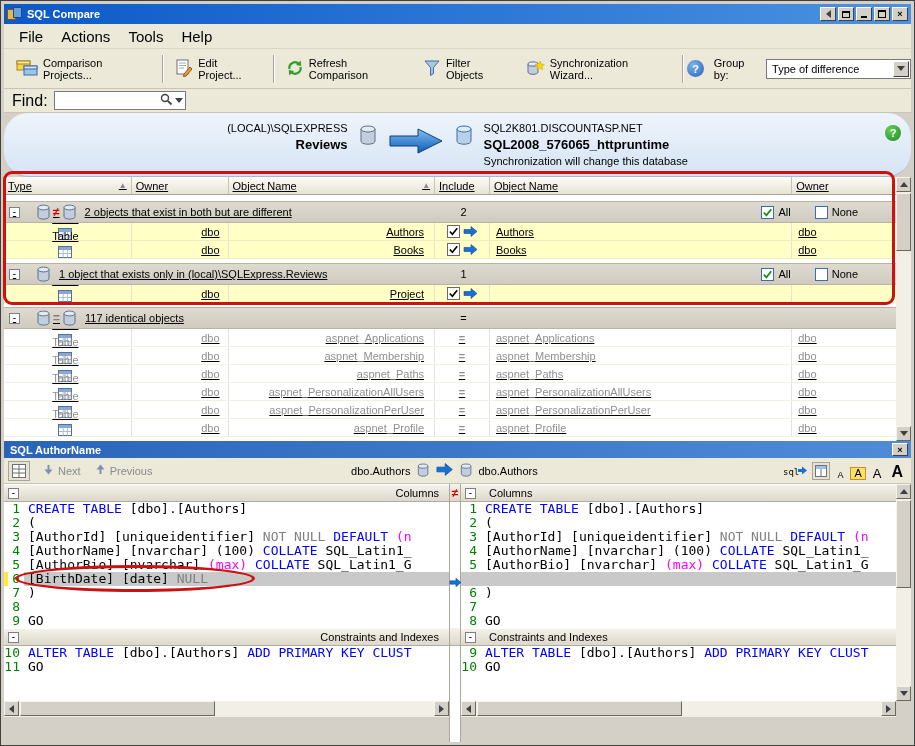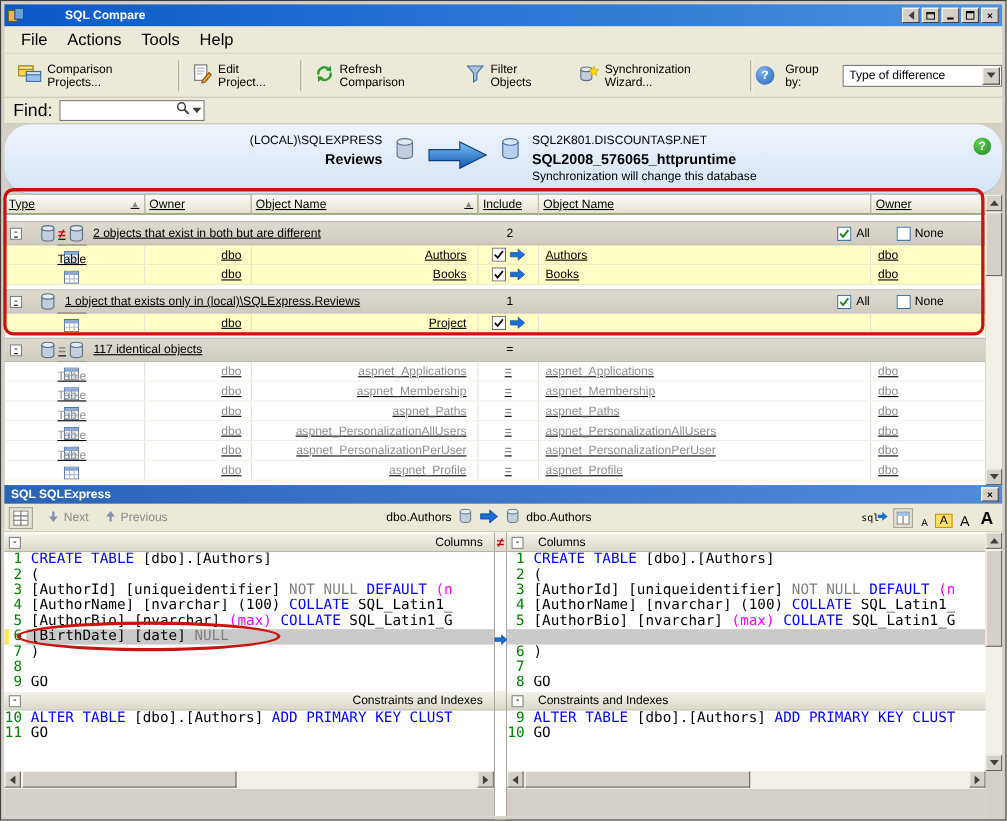--- a/index.html
+++ b/index.html
@@ -1,19 +1,19 @@
 <!DOCTYPE html>
 <html><head>
 <meta charset="utf-8">
 <style>
   html,body{margin:0;padding:0;background:#808080;font-family:"Liberation Sans",sans-serif;}
   *{box-sizing:border-box;}
   .window{width:915px;height:746px;background:#d4d0c8;border:1px solid #404040;padding:3px;position:relative;overflow:hidden;}
   
-  .titlebar{height:20px;background:linear-gradient(90deg,#0c59c8,#4b92e0);display:flex;align-items:center;padding:0 3px;gap:32px;}
+  .titlebar{height:20px;background:linear-gradient(90deg,#0c59c8,#4b92e0);display:flex;align-items:center;padding:0 3px;}
   .app-icon{width:16px;height:15px;display:inline-flex;}
   .title-text{color:#fff;font-weight:bold;font-size:11px;margin-left:4px;flex:0 0 auto;}
   .tb-buttons{margin-left:auto;display:flex;gap:2px;align-items:center;}
   .wbtn{width:16px;height:14px;background:#d4d0c8;border:1px solid;border-color:#fff #404040 #404040 #fff;display:inline-flex;align-items:center;justify-content:center;font-size:9px;font-weight:bold;color:#000;line-height:1;}
   
   .menubar{height:25px;background:#ece9d8;display:flex;align-items:center;padding-left:6px;border-bottom:1px solid #d8d4c8;}
   .menu-item{font-size:15px;padding:3px 9px;color:#000;}
   
   .toolbar{height:40px;background:#ece9d8;display:flex;align-items:center;padding-left:4px;border-bottom:1px solid #c8c4b8;}
   .tbtn{display:inline-flex;align-items:center;gap:5px;font-size:11px;padding:4px 8px;color:#000;}
@@ -595,21 +595,21 @@
         </span>
       <div class="vthumb" style="top:16px;height:58px;"></div>
       <span class="sbtn" style="bottom:0;left:0;">
           <span class="tri t-down"></span>
         </span>
     </div>
   </div>
 
   <div class="diff-panel">
     <div class="diff-header">
-      <span class="diff-title">SQL SQLExpress</span>
+      <span class="diff-title">SQL AuthorName</span>
       <span class="dclose">×</span>
     </div>
     <div class="diff-toolbar">
       <span class="tb-iconbtn">
           <svg width="14" height="14" viewBox="0 0 14 14">
             <rect x="0.5" y="0.5" width="13" height="13" fill="#fff" stroke="#707070"></rect>
             <line x1="0.5" y1="5" x2="13.5" y2="5" stroke="#707070"></line>
             <line x1="0.5" y1="9" x2="13.5" y2="9" stroke="#707070"></line>
             <line x1="7" y1="0.5" x2="7" y2="13.5" stroke="#707070"></line>
           </svg>

